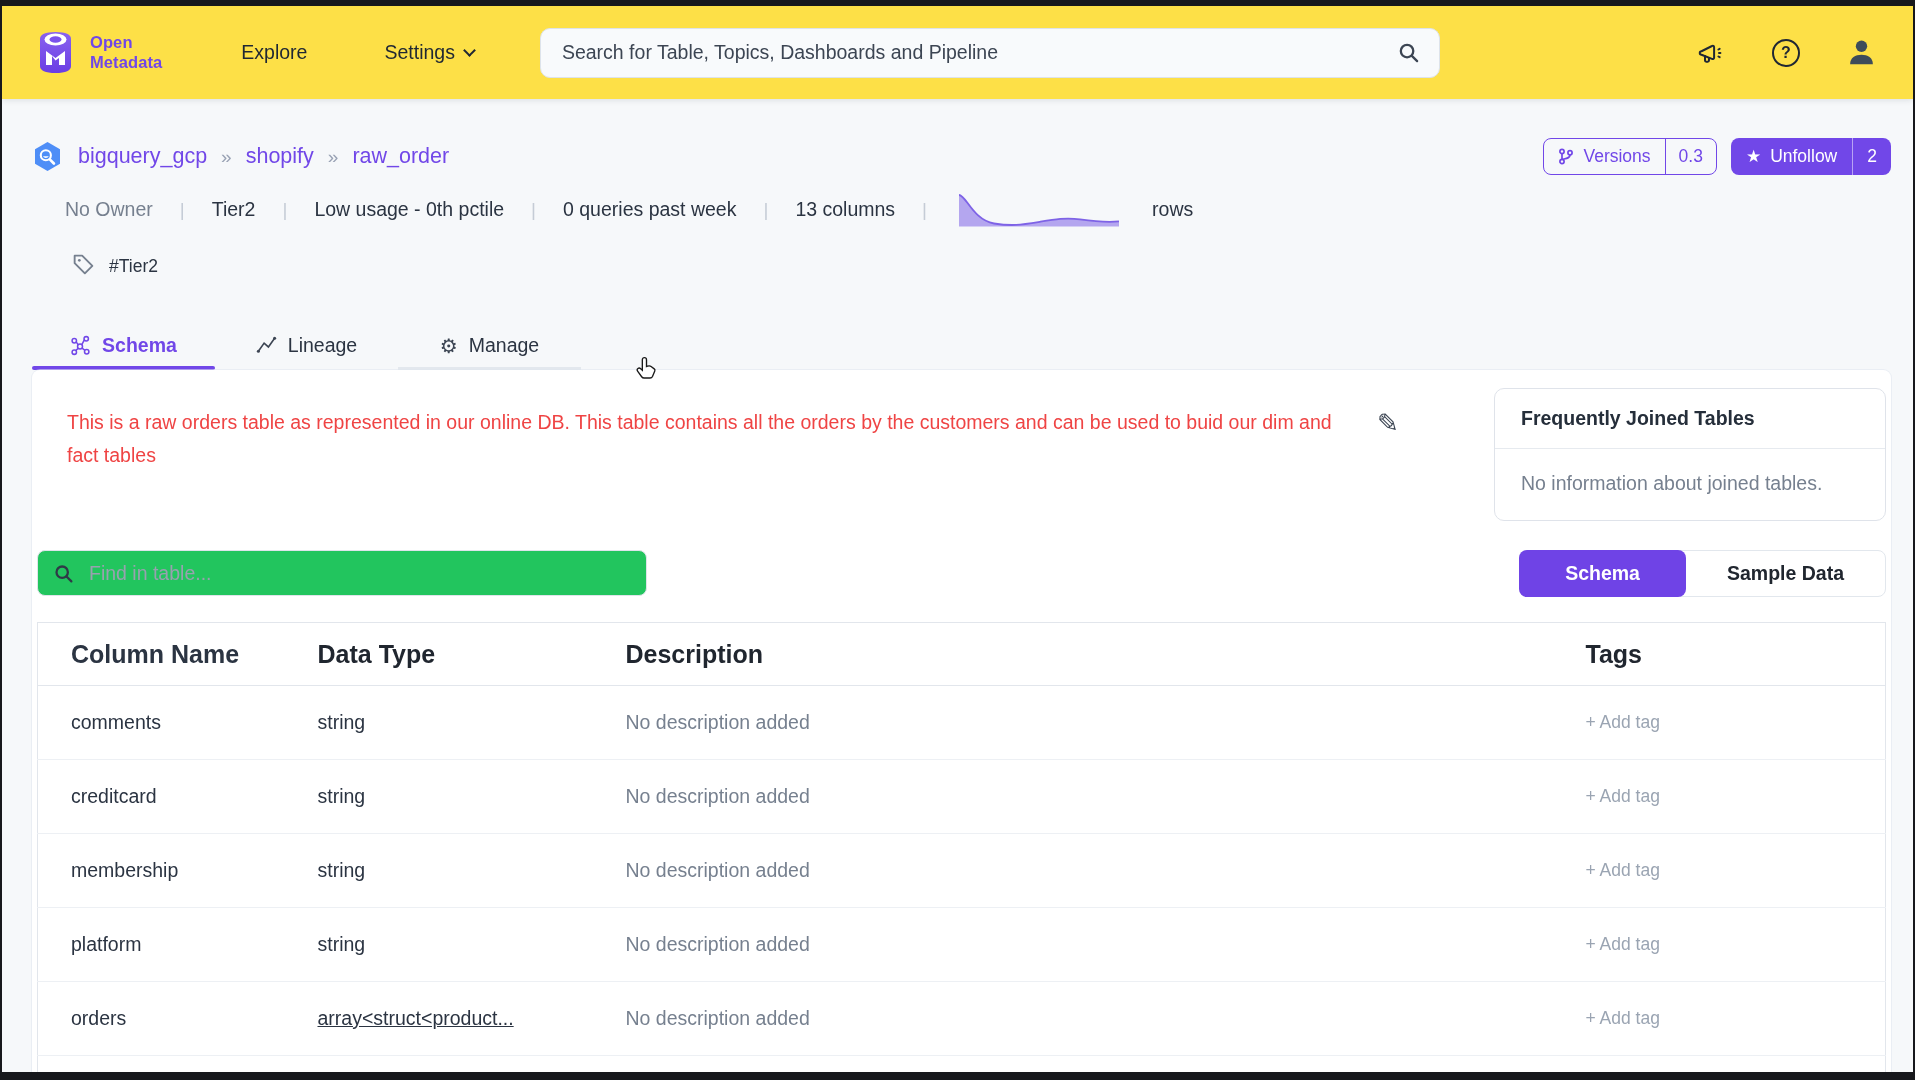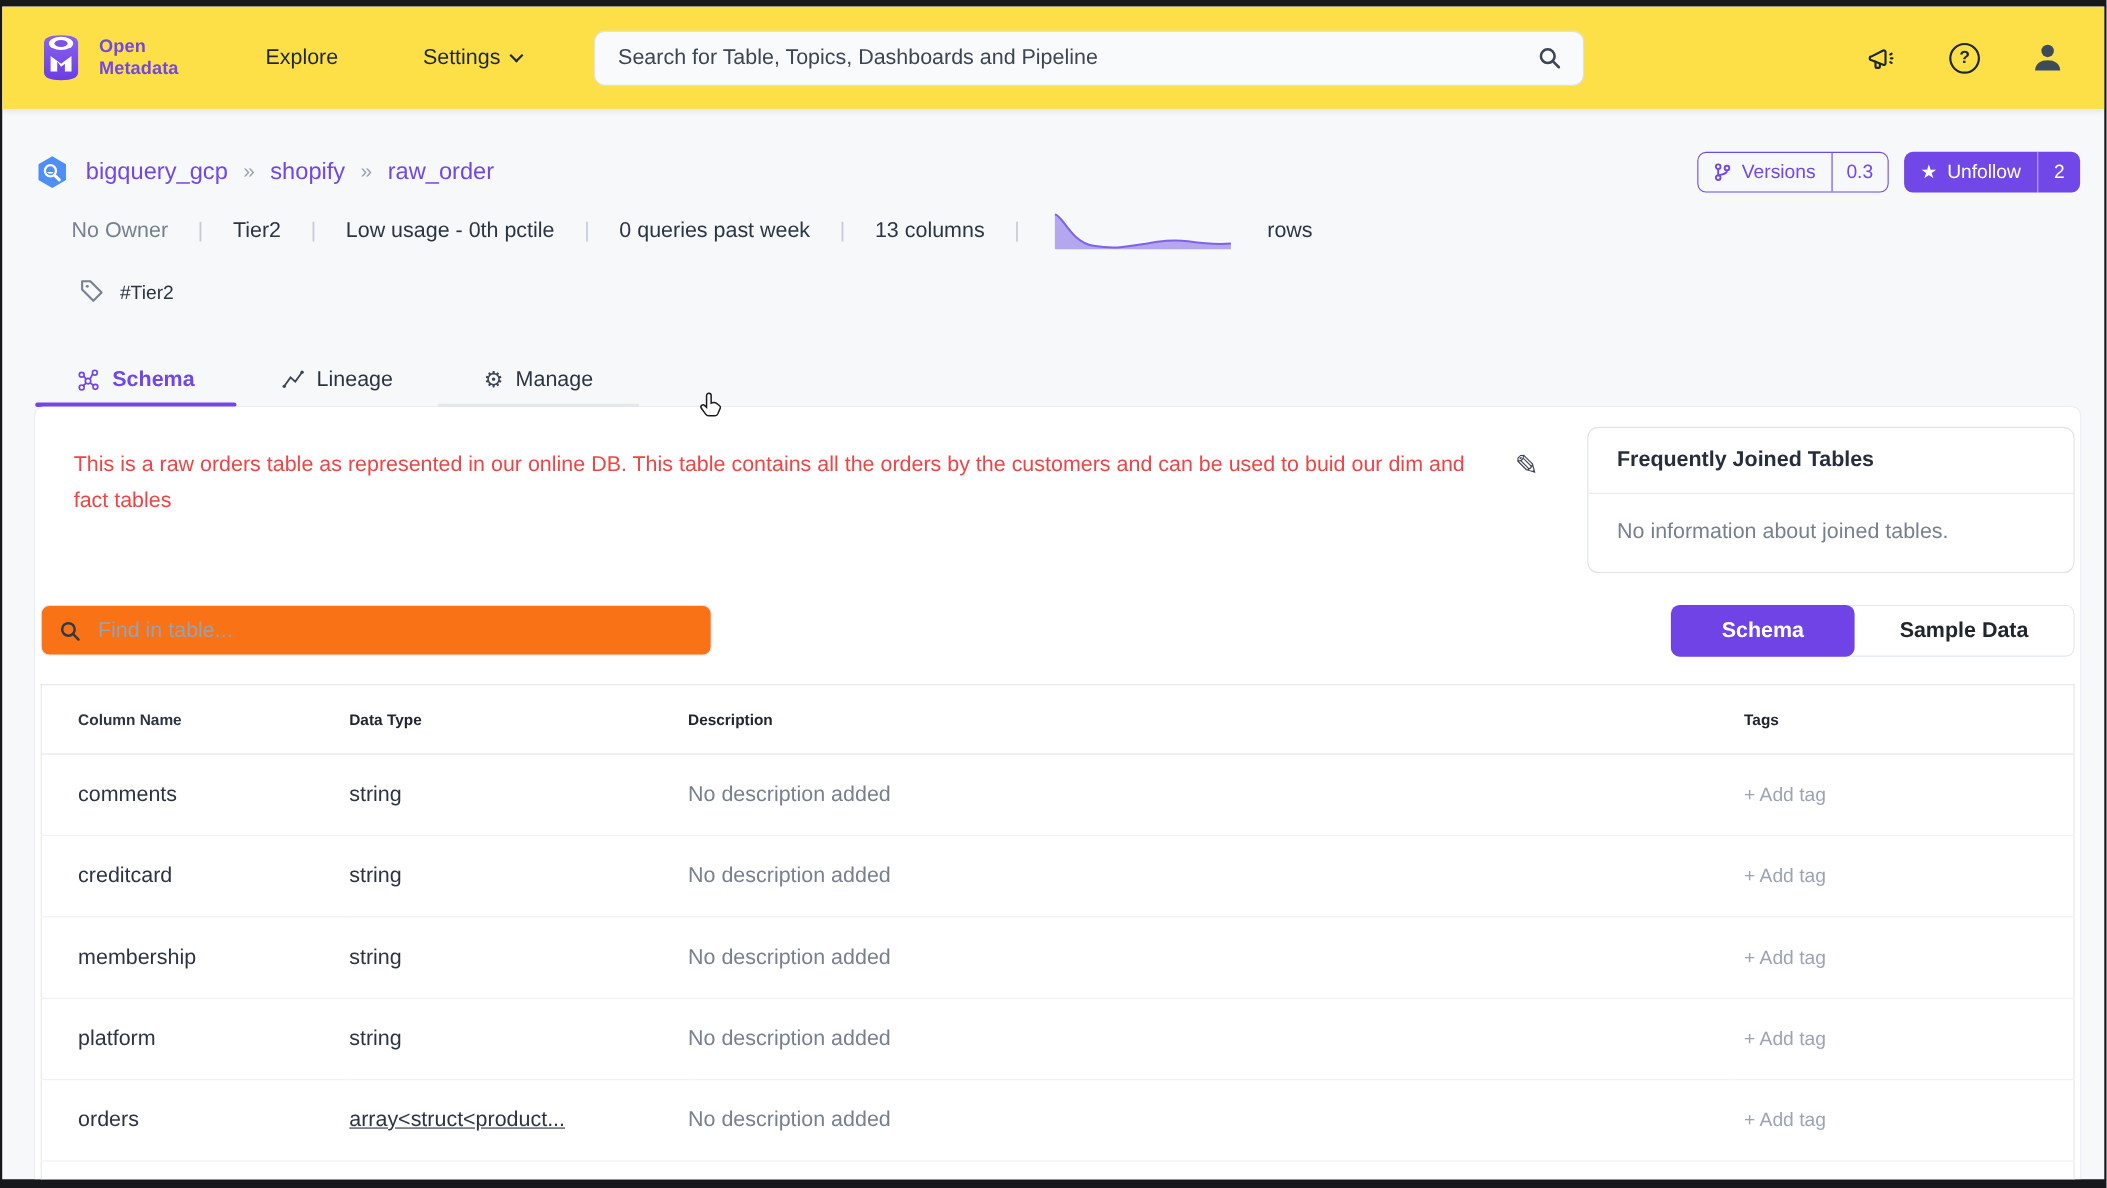--- a/index.html
+++ b/index.html
@@ -63,35 +63,35 @@
   .tab.active::after { content:""; position:absolute; left:0; right:0; bottom:0; height:4px; background:#7147e8; border-radius:3px; }
   .tab.hovered::after { content:""; position:absolute; left:0; right:0; bottom:0; height:3px; background:#e3e8ee; }
   .gear-glyph { font-size:20px; line-height:1; color:#3c4553; }
   .cursor-glyph { position:absolute; left:602px; top:35px; z-index:9; pointer-events:none; }
 
   
   .card { flex:1; background:#fff; border-radius:8px 8px 0 0; position:relative; box-shadow:0 0 0 1px rgba(224,230,238,.55); }
   .desc { position:absolute; left:35px; top:36px; width:1300px; font-size:19.5px; line-height:33px; color:#ef4444; }
   .edit-pencil { position:absolute; left:1345px; top:40px; font-size:26px; color:#3b4452; cursor:pointer; line-height:1; }
 
-  .joined-card { position:absolute; top:18px; right:5px; width:443px; border:1px solid #dfe3ea; border-radius:10px; background:#fff; overflow:hidden; }
+  .joined-card { position:absolute; top:18px; right:5px; width:392px; border:1px solid #dfe3ea; border-radius:10px; background:#fff; overflow:hidden; }
   .joined-head { padding:18px 26px; font-size:19.5px; font-weight:600; color:#252e3a; border-bottom:1px solid #e6eaef; }
   .joined-body { padding:23px 26px 25px; font-size:19.5px; color:#76808f; }
 
-  .find-box { position:absolute; left:5px; top:180px; width:610px; height:46px; border:1px solid #dfe4ea; border-radius:8px; background:#f97316; display:flex; align-items:center; padding:0 15px; gap:13px; }
+  .find-box { position:absolute; left:5px; top:180px; width:610px; height:46px; border:1px solid #dfe4ea; border-radius:8px; background:#22c55e; display:flex; align-items:center; padding:0 15px; gap:13px; }
   .find-box input { flex:1; border:0; outline:0; background:transparent; font-size:19.5px; color:#2b3442; font-family:inherit; }
   .find-box input::placeholder { color:#98a1af; opacity:1; }
 
   .view-toggle { position:absolute; right:5px; top:180px; height:47px; display:flex; border:1px solid #e2e7ed; border-radius:8px; background:#fff; }
   .vt-seg { display:flex; align-items:center; font-size:19.5px; font-weight:600; cursor:pointer; }
   .vt-active { background:#6f43e6; color:#fff; border-radius:8px; padding:0 46px; margin:-1px 0 -1px -1px; }
   .vt-other { padding:0 41px; color:#20262f; }
 
   table.schema-tbl { position:absolute; left:5px; top:252px; width:calc(100% - 10px); border-collapse:collapse; table-layout:fixed; background:#fff; border:1px solid #e2e6ec; border-bottom:0; }
-  .schema-tbl th { height:63px; font-size:14px; font-weight:600; color:#20262f; text-align:left; padding:0; border-bottom:1px solid #e2e6ec; }
+  .schema-tbl th { height:63px; font-size:25px; font-weight:600; color:#20262f; text-align:left; padding:0; border-bottom:1px solid #e2e6ec; }
   .schema-tbl td { height:74px; font-size:19.5px; padding:0; border-bottom:1px solid #edf0f4; }
   .schema-tbl .c-name { padding-left:33px; color:#2b3442; }
   .schema-tbl td.c-type { color:#2b3442; }
   .schema-tbl .type-link { text-decoration:underline; cursor:pointer; }
   .schema-tbl td.c-desc { color:#76808f; }
   .schema-tbl .c-tags { padding-left:10px; }
   .schema-tbl td.c-tags { color:#9aa4b2; font-size:17.5px; cursor:pointer; }
   .schema-tbl tr.partial td { height:22px; border-bottom:0; }
 
   svg { display:block; }

